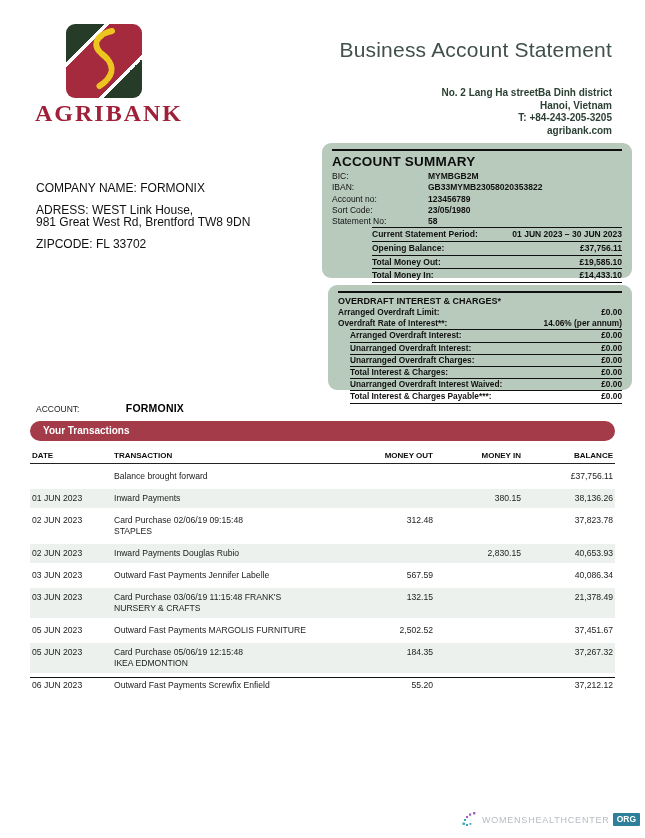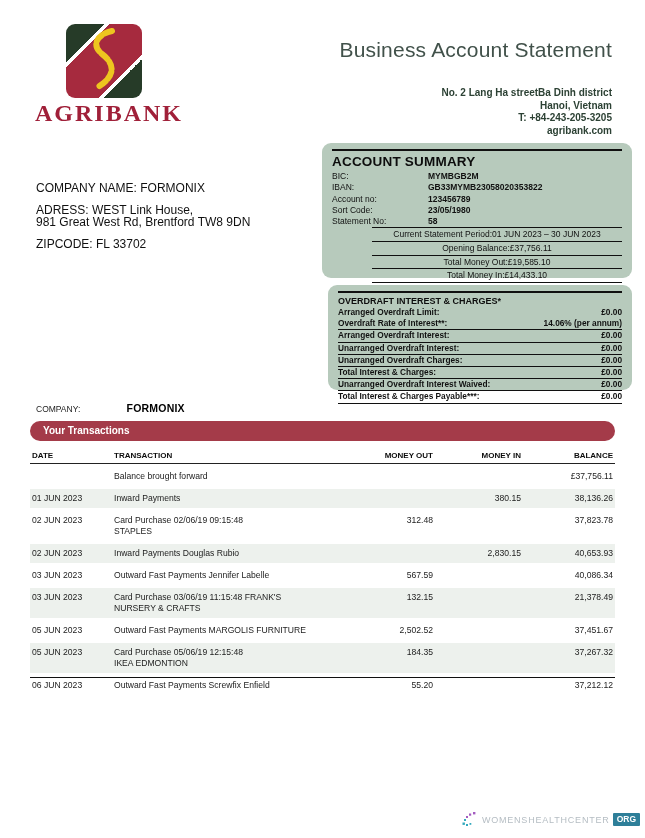--- a/index.html
+++ b/index.html
@@ -23,24 +23,24 @@
   
   .greenbox { position:absolute; background:#b7cabc; border-radius:9px; padding:6px 10px 6px 10px; }
   .box-summary { left:322px; top:143px; width:310px; height:135px; }
   .box-overdraft { left:328px; top:285px; width:304px; height:105px; }
   .box-topline { border-top:2px solid #101010; margin-bottom:3px; }
   .box-title-lg { font-size:13.5px; font-weight:bold; color:#0d0d0d; letter-spacing:0.2px; margin-bottom:2px; }
   .box-title-sm { font-size:9px; font-weight:bold; color:#0d0d0d; margin-bottom:1px; }
   .field-row { display:flex; font-size:8.5px; line-height:11.3px; }
   .field-row .lbl { width:96px; }
   .field-row .val { font-weight:bold; }
-  .sum-row { display:flex; justify-content:center; font-size:8.5px; font-weight:normal; line-height:12.6px; border-top:1.6px solid #101010;margin-left:40px; }
+  .sum-row { display:flex; justify-content:space-between; font-size:8.5px; font-weight:bold; line-height:12.6px; border-top:1.6px solid #101010;margin-left:40px; }
   .sum-row:last-child { border-bottom:1.6px solid #101010; }
   .od-row { display:flex; justify-content:space-between; font-size:8.3px; font-weight:bold; line-height:11.2px; }
-  .od-rows-tail .od-row { border-top:1.4px solid #101010; }
+  .od-rows-tail .od-row { border-top:1.4px solid #101010;margin-left:12px; }
   .od-rows-tail .od-row:last-child { border-bottom:1.4px solid #101010; }
 
   
   .account-line { position:absolute; left:36px; top:402px; font-size:8.5px; color:#222; }
   .account-line b { font-size:10.5px; color:#000; letter-spacing:0.2px;margin-left:44px; }
   .txn-bar { position:absolute; left:30px; top:421px; width:585px; height:20px; background:#a43b49; border-radius:10px;
     color:#fff; font-weight:bold; font-size:10px; line-height:20px; padding-left:13px; }
   .txn-table-wrap { position:absolute; left:30px; top:446px; width:585px; }
   table.txn { width:585px; border-collapse:separate; border-spacing:0 3px; }
   table.txn th { font-size:8px; font-weight:bold; text-align:left; color:#0c0c0c; padding:2px 2px 3px 2px; border-bottom:1px solid #222; }
@@ -162,21 +162,21 @@
           <span>Unarranged Overdraft Interest Waived:</span>
           <span>£0.00</span>
         </div>
       <div class="od-row">
           <span>Total Interest &amp; Charges Payable***:</span>
           <span>£0.00</span>
         </div>
     </div>
   </div>
 
-  <div class="account-line"><span>COMPANY: </span><b>FORMONIX</b></div>
+  <div class="account-line"><span>ACCOUNT: </span><b>FORMONIX</b></div>
   <div class="txn-bar">Your Transactions</div>
 
   <div class="txn-table-wrap">
     <table class="txn">
       <thead>
         <tr>
           <th class="col-date">DATE</th>
           <th class="col-desc">TRANSACTION</th>
           <th class="col-out num">MONEY OUT</th>
           <th class="col-in num">MONEY IN</th>

